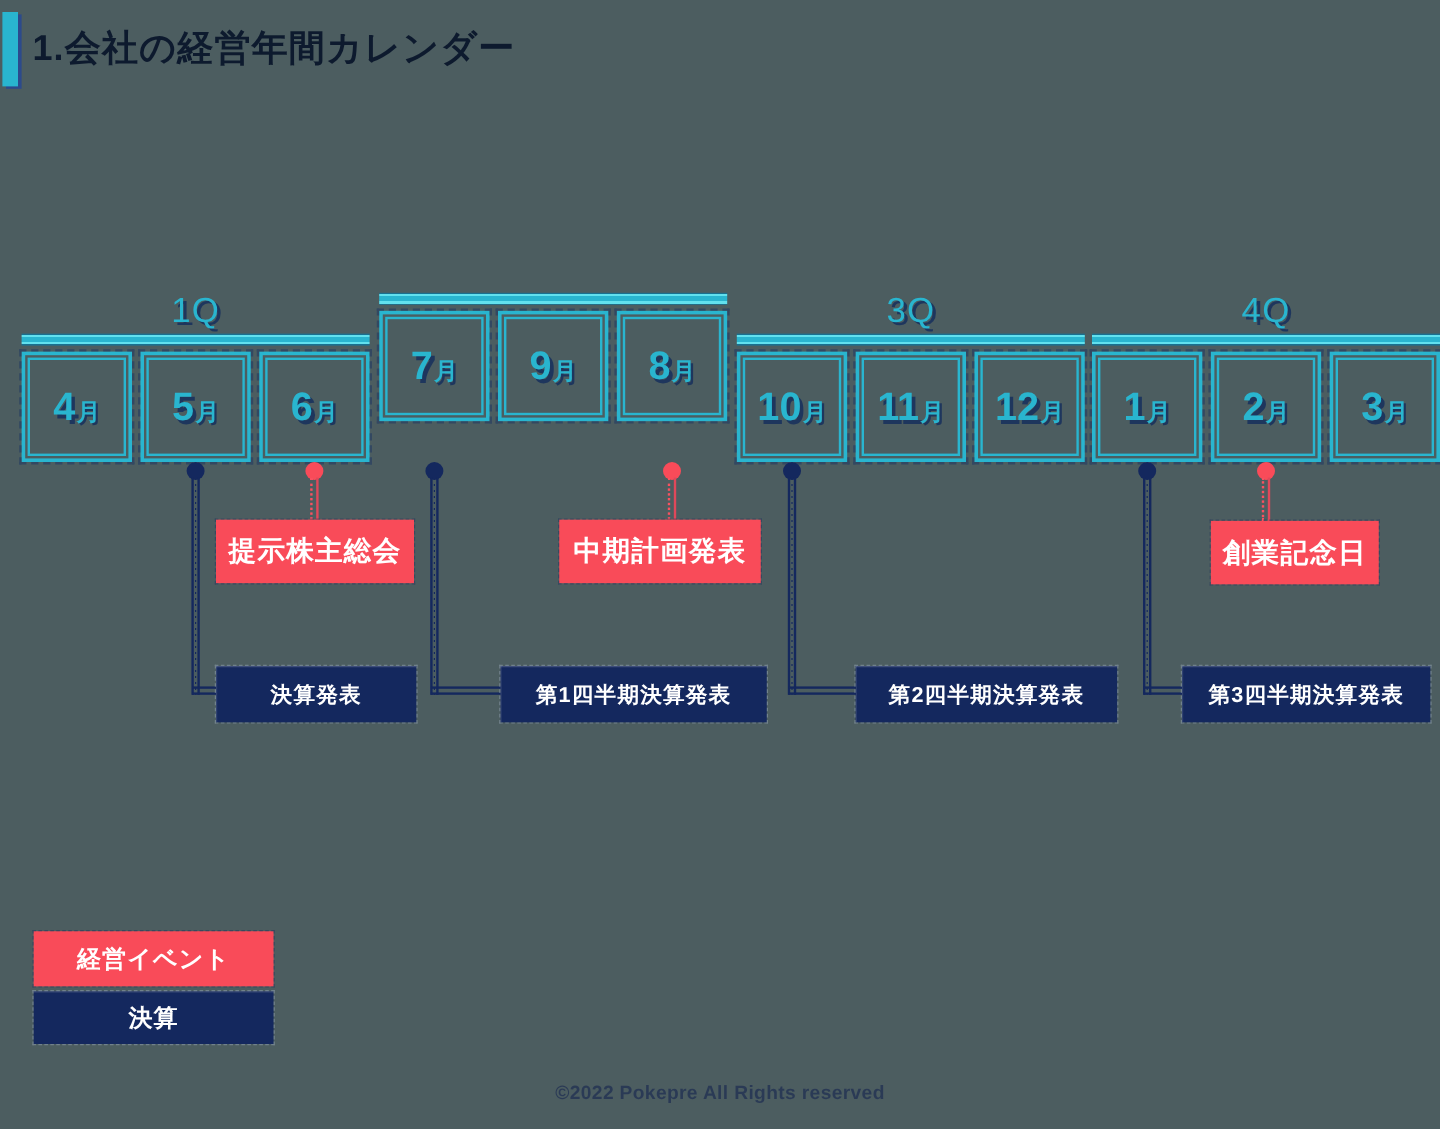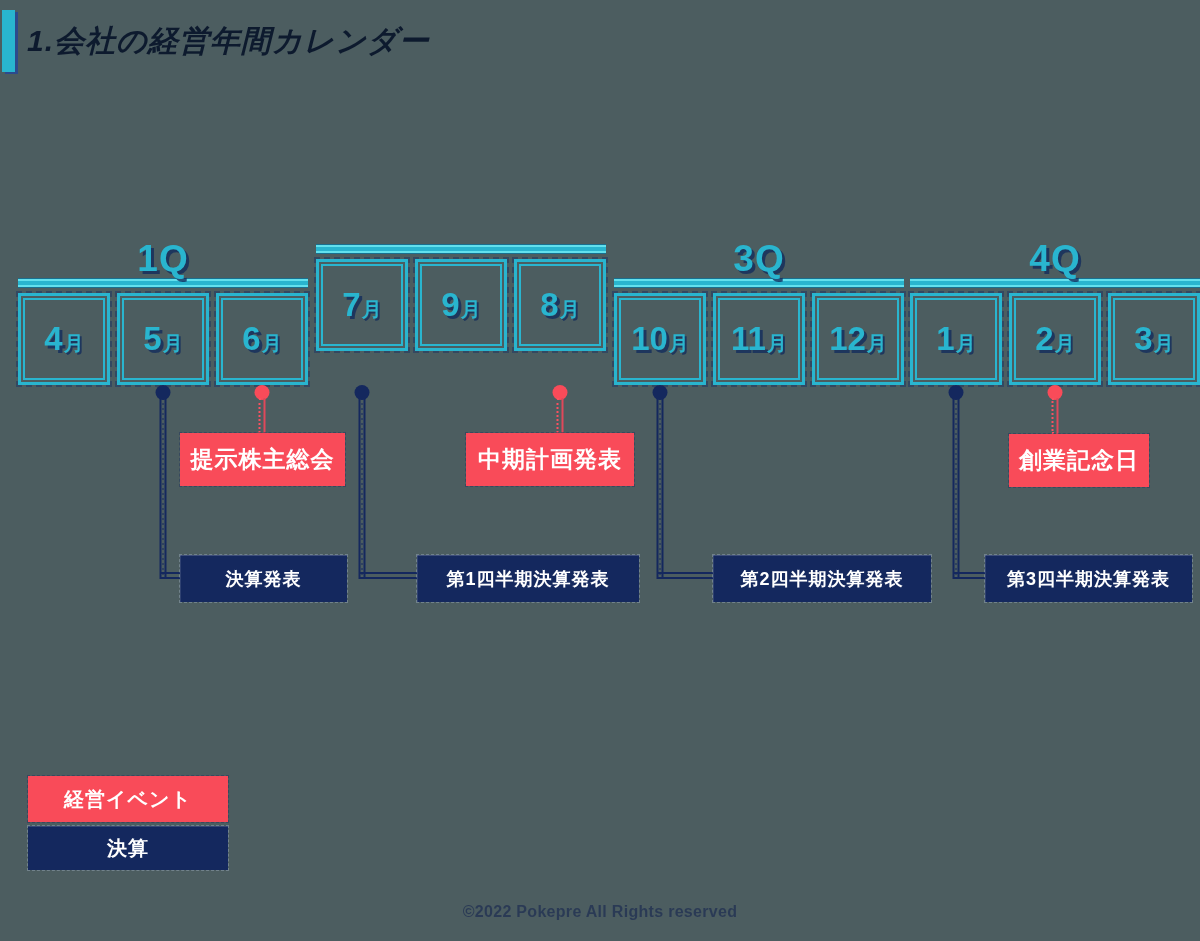--- a/index.html
+++ b/index.html
@@ -17,27 +17,27 @@
     background:var(--bg);
     overflow:hidden;
     position:relative;
     font-family:"Liberation Sans","DejaVu Sans",sans-serif;
   }
   
   .title-block{position:absolute;left:2px;top:10px;display:flex;align-items:center;}
   .title-accent{width:13px;height:62px;background:var(--cyan);box-shadow:3px 2px 0 #2c4a8c;}
   .page-title{
     margin-left:12px;font-size:30px;font-weight:800;color:#0d1a2e;
-    letter-spacing:1px;line-height:62px;font-style:italic;
+    letter-spacing:1px;line-height:62px;
   }
   
   .quarter{position:absolute;top:242px;width:290px;}
   .q-label{
     height:34px;line-height:34px;text-align:center;
-    font-size:37px;font-weight:700;color:var(--cyan);
+    font-size:29px;font-weight:400;color:var(--cyan);
     text-shadow:3px 3px 0 var(--shadow-navy);letter-spacing:1px;
   }
   .q-bar{
     height:10px;margin-top:2px;
     background:linear-gradient(180deg,
       var(--cyan-dark) 0 1px,
       var(--cyan-light) 1px 3px,
       var(--cyan) 3px 7px,
       var(--cyan-light) 7px 9px,
       var(--cyan-dark) 9px 10px);

